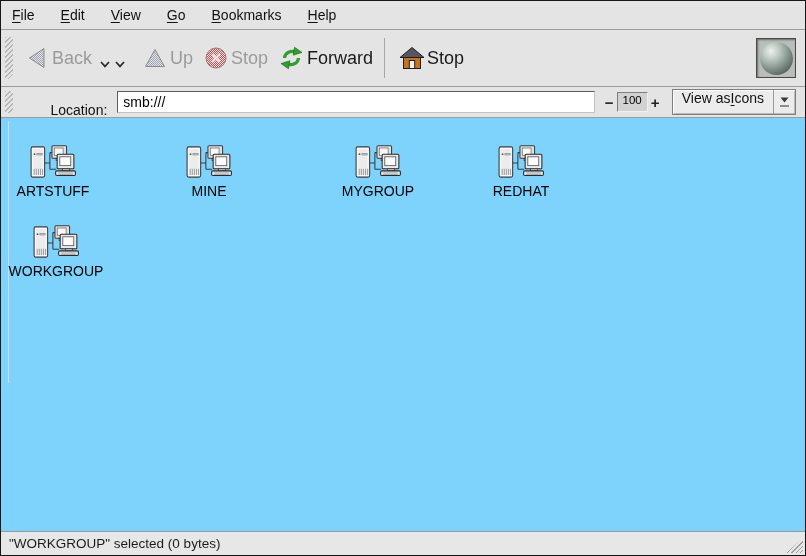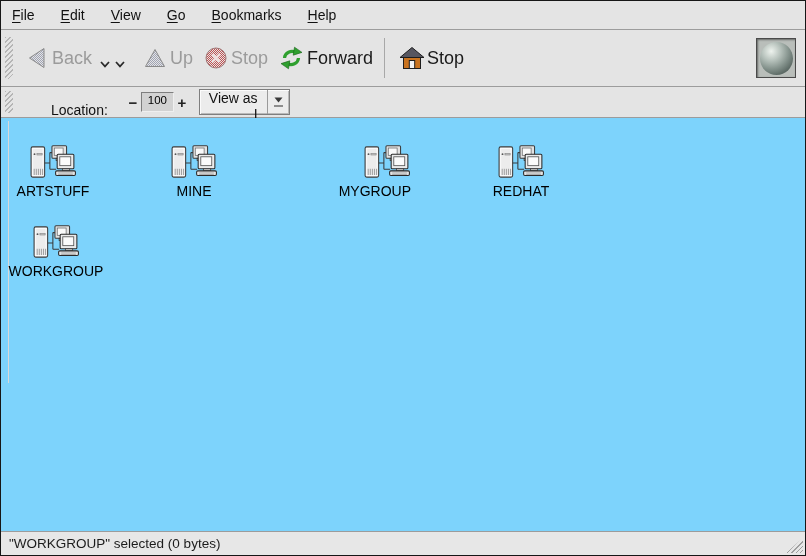--- a/index.html
+++ b/index.html
@@ -68,35 +68,35 @@
   .zoom-out{ margin-left:7px; }
   .zoom-level{
     width:33px; height:20px; font-size:11.5px; color:#000; text-align:center; line-height:15px;
     background:#d2d2d2; border:1px solid; border-color:#7e7e7e #efefef #efefef #7e7e7e;
   }
   .viewas{
     margin-left:9px; margin-right:9px; height:26px; display:flex; align-items:stretch;
     background:#ececec; border:1px solid #7e7e7e;
     box-shadow:inset 1px 1px 0 #fcfcfc, inset -1px -1px 0 #b9b9b9;
   }
-  .viewas-label{ display:flex; align-items:flex-end; padding:0 9px; white-space:nowrap;flex-direction:column; }
+  .viewas-label{ display:flex; align-items:flex-end; padding:8px 9px; white-space:nowrap; }
   .viewas-div{ width:1px; background:#9a9a9a; }
   .viewas-arrow{ width:21px; display:flex; flex-direction:column; align-items:center; justify-content:center; gap:2px; }
   .viewas-arrow .bar{ width:9px; height:2px; background:#8d8d8d; }
 
   
   .content{ flex:1 1 auto; background:#7dd3fc; position:relative; }
   .inset-line{ position:absolute; left:7px; top:3px; width:1px; height:262px; background:#d8d8d8; }
   .icon-item{
     position:absolute; width:92px; display:flex; flex-direction:column; align-items:center;
     font-size:14px; color:#000;
   }
   .icon-item .lbl{ margin-top:3px; white-space:nowrap; }
   .r1{ top:26px; } .r2{ top:106px; }
-  .c0{ left:6px; } .c1{ left:147px; } .c2{ left:318px;align-items:flex-end; } .c3{ left:474px; } .c4{ left:9px; }
+  .c0{ left:6px; } .c1{ left:162px; } .c2{ left:331px; } .c3{ left:474px; } .c4{ left:9px; }
 
   
   .statusbar{
     height:24px; flex:0 0 24px; border-top:1px solid #9c9c9c; background:#e7e7e7;
     display:flex; align-items:center; padding-left:8px; font-size:13.5px; color:#1c1c1c;
     position:relative;
   }
   .resize-grip{
     position:absolute; right:2px; bottom:2px; width:17px; height:15px;
     background:repeating-linear-gradient(135deg, transparent 0 2px, #9f9f9f 2px 3px);
@@ -215,20 +215,21 @@
     </div>
 
     <div class="throbber-wrap">
       <div class="throbber"></div>
     </div>
   </div>
 
   <div class="locbar">
     <div class="grip"></div>
     <span class="loc-label">Location:</span>
+    <input class="loc-input" type="text" value="smb:///" style="">
     <span class="zoom-out">−</span>
     <span class="zoom-level">100</span>
     <span class="zoom-in">+</span>
     <div class="viewas">
       <span class="viewas-label">
           <span>View as </span>
           <span class="mn">I</span>
           <span>cons</span>
         </span>
       <span class="viewas-div"></span>

